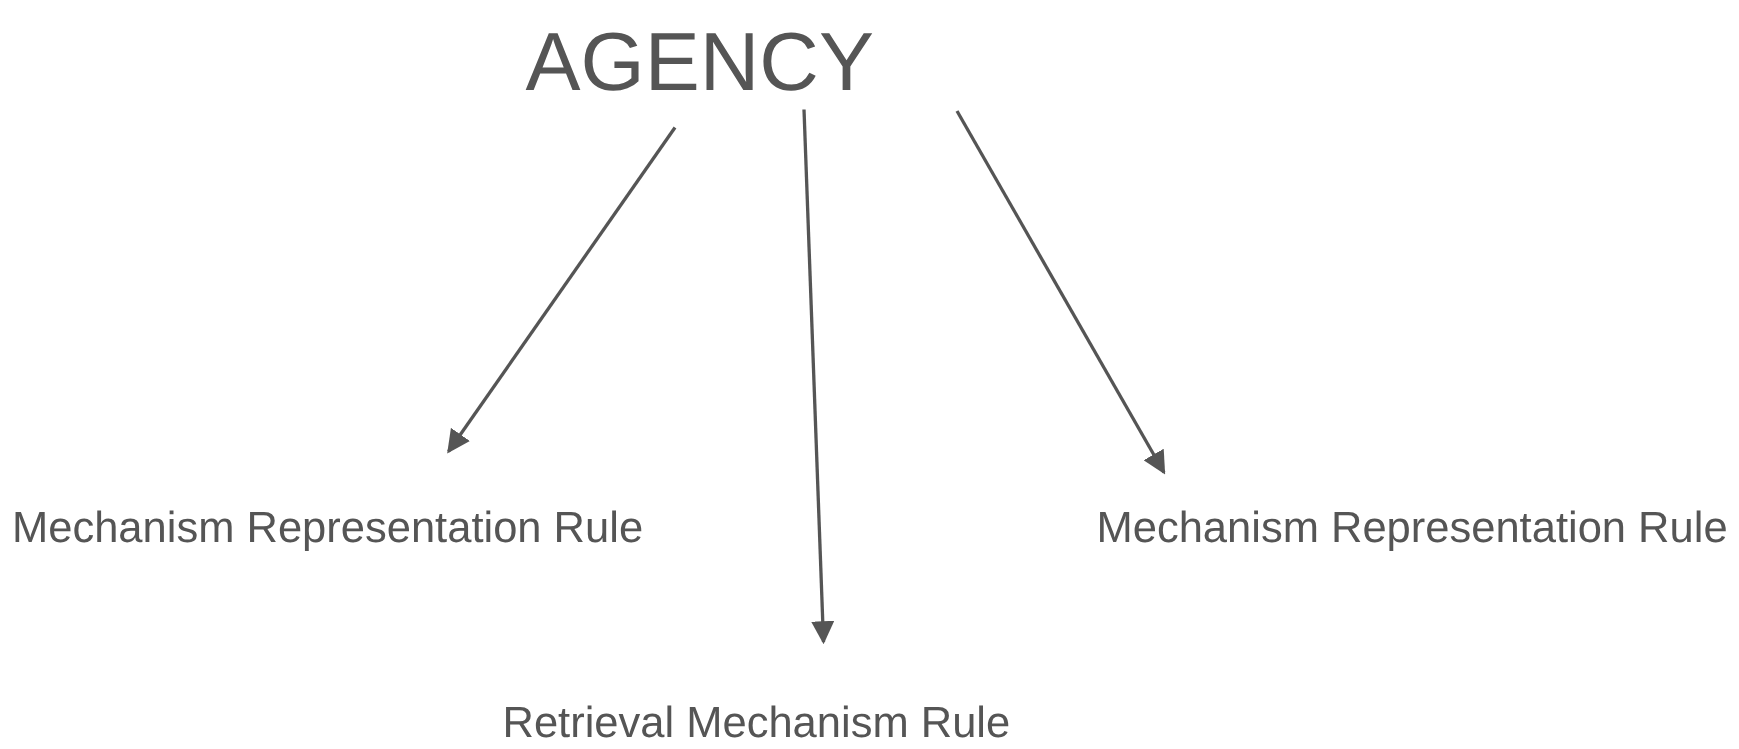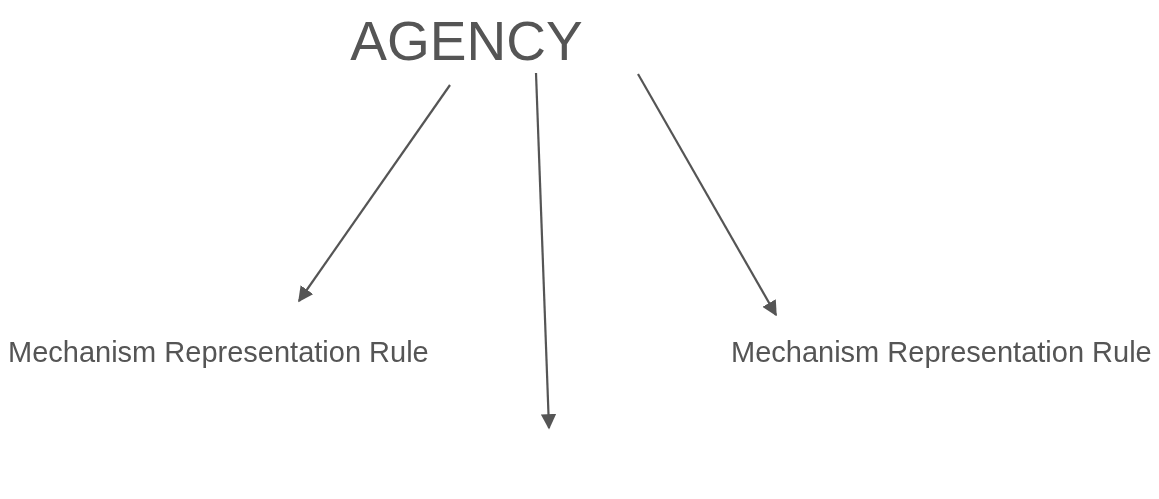--- a/index.html
+++ b/index.html
@@ -74,16 +74,17 @@
 
     <line class="edge-line" x1="536" y1="73" x2="549" y2="428" stroke="#555555" stroke-width="2.2" marker-end="url(#arrowhead)"></line>
 
     <line class="edge-line" x1="638" y1="74" x2="776" y2="315" stroke="#555555" stroke-width="2.2" marker-end="url(#arrowhead)"></line>
   </svg>
 
   <div id="root-title" class="node-text">AGENCY</div>
 
   <div id="label-document" class="node-text leaf-label">Mechanism Representation Rule</div>
 
+  <div id="label-retrieval" class="node-text leaf-label">Retrieval Mechanism Rule</div>
 
   <div id="label-question" class="node-text leaf-label">Mechanism Representation Rule</div>
 
 </div>
 
 </body></html>

